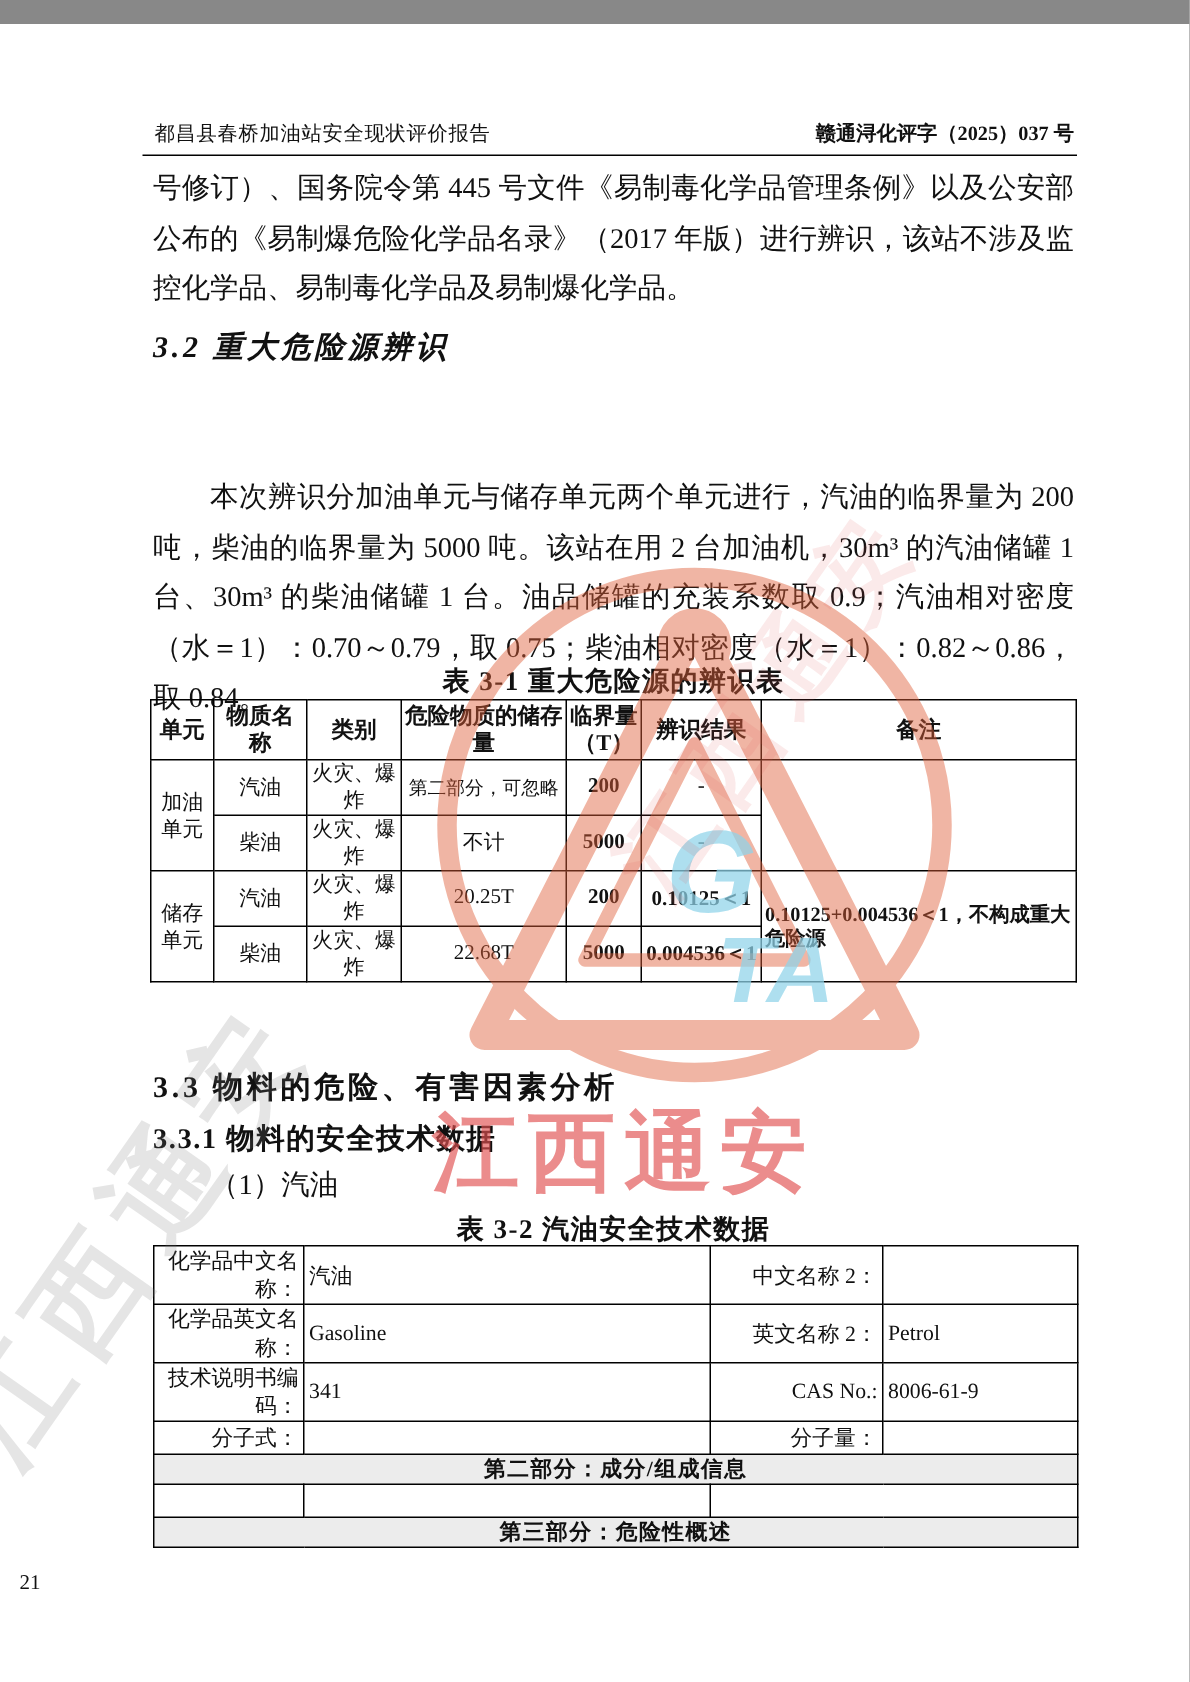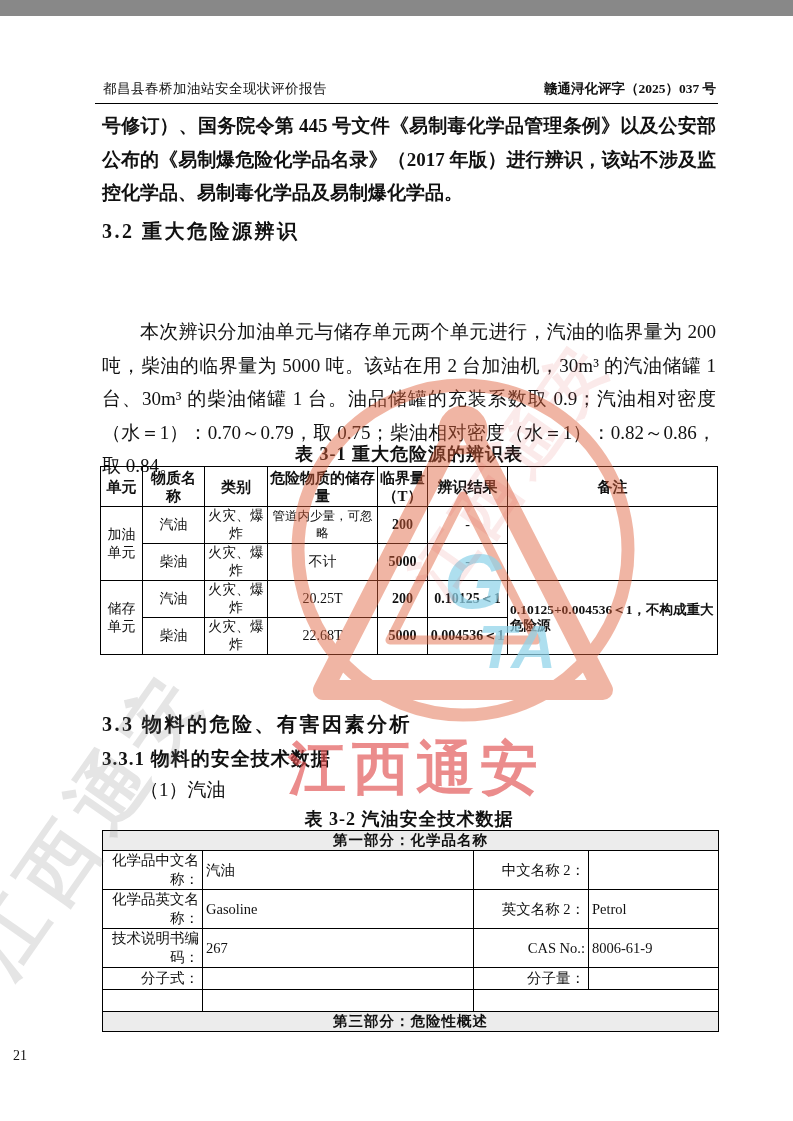--- a/index.html
+++ b/index.html
@@ -96,23 +96,23 @@
 </style>
 </head>
 <body>
 
 <div class="page">
 
   <div class="hdr-left">都昌县春桥加油站安全现状评价报告</div>
   <div class="hdr-right">赣通浔化评字（2025）037 号</div>
   <div class="hdr-rule"></div>
 
-  <div class="blk para" style="top:93px;font-weight:bold;">号修订）、国务院令第 445 号文件《易制毒化学品管理条例》以及公安部公布的《易制爆危险化学品名录》（2017 年版）进行辨识，该站不涉及监控化学品、易制毒化学品及易制爆化学品。</div>
-
-  <div class="blk h-major" style="top:202px;">3.2 重大危险源辨识</div>
+  <div class="blk para" style="top:93px;">号修订）、国务院令第 445 号文件《易制毒化学品管理条例》以及公安部公布的《易制爆危险化学品名录》（2017 年版）进行辨识，该站不涉及监控化学品、易制毒化学品及易制爆化学品。</div>
+
+  <div class="blk h-major" style="top:202px;font-style:italic;">3.2 重大危险源辨识</div>
   <div class="blk para indent" style="top:299px;">本次辨识分加油单元与储存单元两个单元进行，汽油的临界量为 200 吨，柴油的临界量为 5000 吨。该站在用 2 台加油机，30m³ 的汽油储罐 1 台、30m³ 的柴油储罐 1 台。油品储罐的充装系数取 0.9；汽油相对密度（水＝1）：0.70～0.79，取 0.75；柴油相对密度（水＝1）：0.82～0.86，取 0.84。</div>
 
   <div class="blk tbl-title" style="top:426px;">表 3-1  重大危险源的辨识表</div>
   <table class="t31">
     <colgroup>
       <col style="width:42px">
         <col style="width:62px">
         <col style="width:63px">
       <col style="width:110px">
         <col style="width:50px">
@@ -129,21 +129,21 @@
         <div>临界量</div>
         <div>（T）</div>
       </th>
       <th>辨识结果</th>
       <th>备注</th>
     </tr>
     <tr>
       <td rowspan="2">加油单元</td>
       <td>汽油</td>
       <td>火灾、爆炸</td>
-      <td class="small">管道内少量，可忽略</td>
+      <td class="small">第二部分，可忽略</td>
       <td class="bold">200</td>
       <td>-</td>
       <td rowspan="2"></td>
     </tr>
     <tr>
       <td>柴油</td>
       <td>火灾、爆炸</td>
       <td>不计</td>
       <td class="bold">5000</td>
       <td>-</td>
@@ -174,46 +174,46 @@
 
   <div class="blk tbl-title" style="top:791px;">表 3-2  汽油安全技术数据</div>
   <table class="t32">
     <colgroup>
       <col style="width:100px">
         <col style="width:271px">
         <col style="width:115px">
         <col style="width:130px">
     </colgroup>
     <tbody>
-        <tr>
-      <td colspan="4" class="sec">第一部分：化学品名称</td>
-    </tr>
     <tr>
       <td class="lab">化学品中文名称：</td>
       <td class="val">汽油</td>
       <td class="lab">中文名称 2：</td>
       <td class="val"></td>
     </tr>
     <tr>
       <td class="lab">化学品英文名称：</td>
       <td class="val">Gasoline</td>
       <td class="lab">英文名称 2：</td>
       <td class="val">Petrol</td>
     </tr>
     <tr>
       <td class="lab">技术说明书编码：</td>
-      <td class="val">267</td>
+      <td class="val">341</td>
       <td class="lab">CAS No.:</td>
       <td class="val">8006-61-9</td>
     </tr>
     <tr>
       <td class="lab">分子式：</td>
       <td class="val"></td>
       <td class="lab">分子量：</td>
       <td class="val"></td>
+    </tr>
+    <tr>
+      <td colspan="4" class="sec">第二部分：成分/组成信息</td>
     </tr>
     <tr>
       <td></td>
       <td></td>
       <td colspan="2"></td>
     </tr>
     <tr>
       <td colspan="4" class="sec">第三部分：危险性概述</td>
     </tr>
   </tbody>

